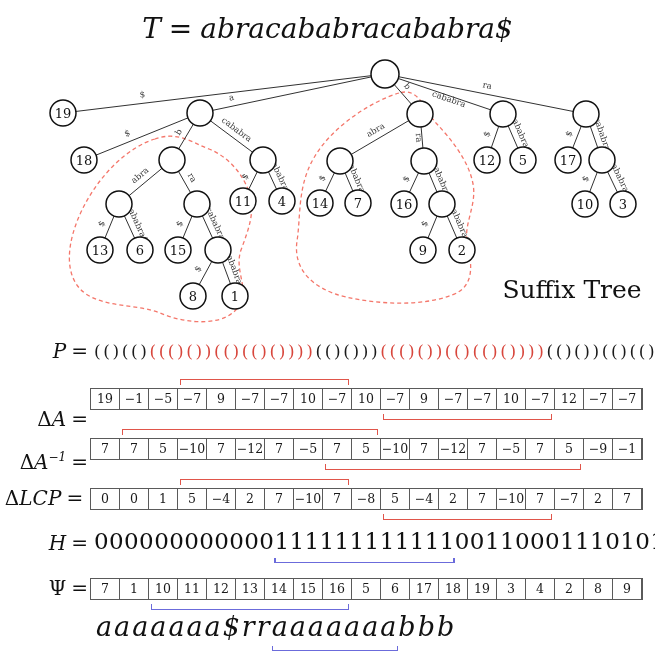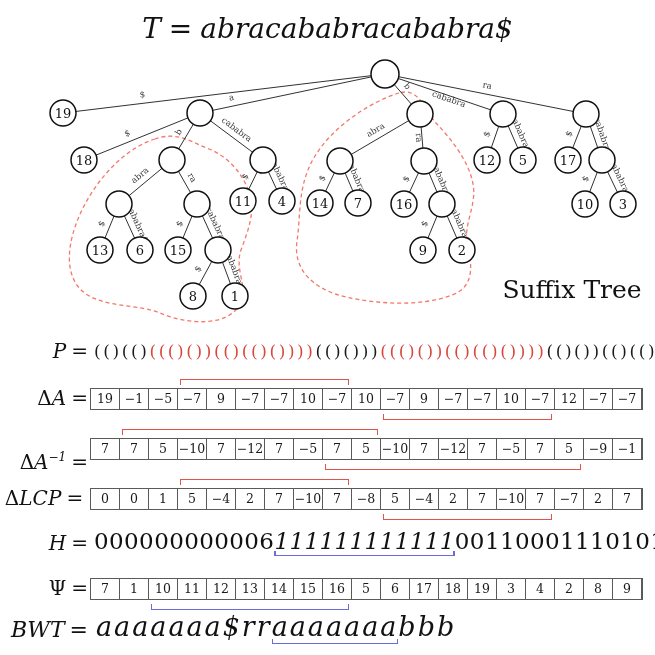--- a/index.html
+++ b/index.html
@@ -21,21 +21,21 @@
   .cell:last-child{border-right:none;}
   .bk{position:absolute;height:6px;box-sizing:border-box;}
   .bk.top{border-top:1.5px solid;border-left:1.5px solid;border-right:1.5px solid;top:-10px;}
   .bk.bot{border-bottom:1.5px solid;border-left:1.5px solid;border-right:1.5px solid;top:25px;}
   #p-parens{position:absolute;left:94px;top:341px;font-size:17px;letter-spacing:2.6px;
     white-space:nowrap;color:#1a1a1a;}
   #h-line{position:absolute;left:94px;top:528px;font-size:23px;letter-spacing:0.4px;
     white-space:nowrap;color:#111;}
   #bwt-line{position:absolute;left:96px;top:611px;font-size:27px;font-style:italic;
     letter-spacing:2px;white-space:nowrap;color:#111;}
-  .u-blue{position:relative;padding-bottom:1px;font-style:italic;}
+  .u-blue{position:relative;padding-bottom:8px;}
   .u-blue::before,.u-blue::after{content:"";position:absolute;bottom:-1px;width:1.6px;height:5px;}
   .u-blue::before{left:0;}
   .u-blue::after{right:0;}
 </style>
 <style>.u-blue::before,.u-blue::after{background:#6b6bdb;}</style></head>
 <body>
 
 <div id="figure">
   <div id="title"><span class="var">T</span><span class="eq">=</span><span class="val">abracababracababra$</span></div>
 
@@ -158,21 +158,21 @@
       <text x="193" y="300.5" text-anchor="middle" font-size="13" fill="#111" font-family="&quot;DejaVu Serif&quot;,&quot;Liberation Serif&quot;,serif">8</text>
       <circle cx="235" cy="296" r="13" fill="#fff" stroke="#111" stroke-width="1.5"></circle>
       <text x="235" y="300.5" text-anchor="middle" font-size="13" fill="#111" font-family="&quot;DejaVu Serif&quot;,&quot;Liberation Serif&quot;,serif">1</text>
       <text x="572" y="298" text-anchor="middle" font-size="25" fill="#111" font-family="&quot;DejaVu Serif&quot;,&quot;Liberation Serif&quot;,serif">Suffix Tree</text>
     </svg>
 
   <div class="row-label" id="p-label" style="top:339px;"><span class="it">P</span><span class="eq">=</span></div>
   <div id="p-parens"><span>(()(()</span><span class="red" style="color: rgb(216, 70, 60);">((()())(()(()())))</span><span>(()()))</span><span class="red" style="color: rgb(216, 70, 60);">((()())(()(()())))</span><span>(()())(()(()())))</span></div>
 
   <div id="rows">
-      <div class="row-label" style="top: 387px; line-height: 22px;"><span class="up">Δ</span><span class="it">A</span><span class="eq">=</span></div>
+      <div class="row-label" style="top: 408px; line-height: 22px;"><span class="up">Δ</span><span class="it">A</span><span class="eq">=</span></div>
       <div class="arr" style="top: 388px;">
         <div class="cell">19</div>
         <div class="cell">−1</div>
         <div class="cell">−5</div>
         <div class="cell">−7</div>
         <div class="cell">9</div>
         <div class="cell">−7</div>
         <div class="cell">−7</div>
         <div class="cell">10</div>
         <div class="cell">−7</div>
@@ -256,17 +256,16 @@
         <div class="cell">3</div>
         <div class="cell">4</div>
         <div class="cell">2</div>
         <div class="cell">8</div>
         <div class="cell">9</div>
         <div class="bk bot" style="left: 60px; width: 198px; border-color: rgb(107, 107, 219);"></div>
       </div>
     </div>
 
   <div class="row-label" id="h-label" style="top:531px;"><span class="it">H</span><span class="eq">=</span></div>
-  <div id="h-line"><span>000000000006</span><span class="u-blue" style="border-bottom: 1.6px solid rgb(107, 107, 219); --b: #6b6bdb;">111111111111</span><span>00110001110101</span></div>
-
-  <div class="row-label" id="bwt-label" style="top:617px;font-size:22px;"><span class="it">B</span><span class="it">W</span><span class="it">T</span><span class="eq">=</span></div>
+  <div id="h-line"><span>000000000000</span><span class="u-blue" style="border-bottom: 1.6px solid rgb(107, 107, 219); --b: #6b6bdb;">111111111111</span><span>00110001110101</span></div>
+
   <div id="bwt-line"><span>aaaaaaa$rr</span><span class="u-blue" style="border-bottom: 1.6px solid rgb(107, 107, 219);">aaaaaaa</span><span>bbb</span></div>
 </div>
 
 </body></html>

